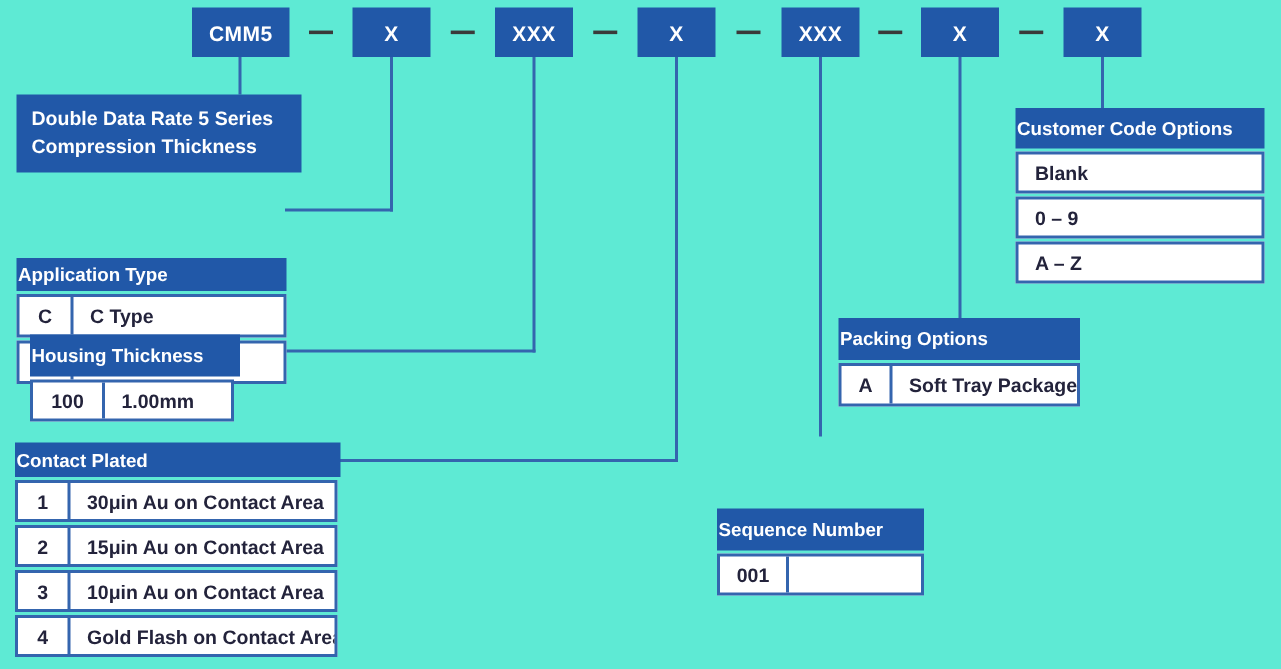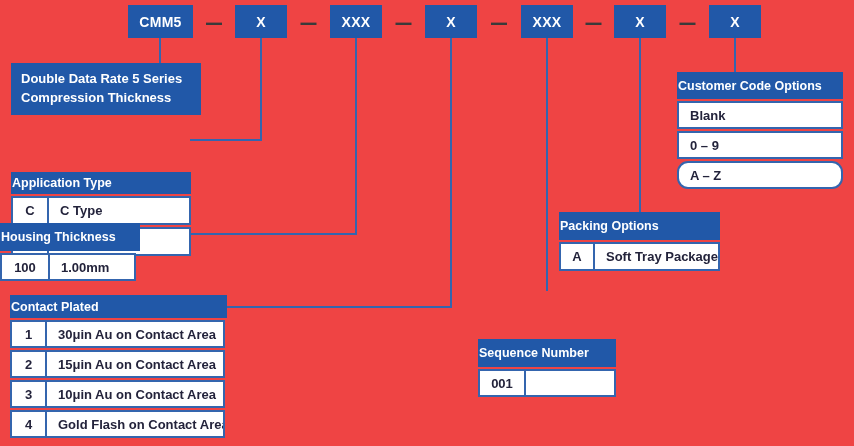--- a/index.html
+++ b/index.html
@@ -1,17 +1,17 @@
 <!DOCTYPE html>
 <html><head>
 <meta charset="utf-8">
 <style>
   html,body{margin:0;padding:0;background:#fff;}
   .canvas{
-    position:relative;width:854px;height:446px;background:#ef4444;
+    position:relative;width:854px;height:446px;background:#5eead4;
     font-family:"Liberation Sans","DejaVu Sans",sans-serif;overflow:hidden;
   }
   
   .pbox{
     position:absolute;top:5px;height:33px;background:#2158A8;color:#ffffff;
     display:flex;align-items:center;justify-content:center;
     font-size:14px;font-weight:700;letter-spacing:.3px;box-sizing:border-box;
   }
   .dash{
     position:absolute;top:5px;height:33px;display:flex;align-items:center;justify-content:center;
@@ -101,21 +101,21 @@
     <div class="tbl-h" style="height:22px;">Application Type</div>
     <div class="tbl-r" style="height:29px;">
       <div class="cell key" style="width:36px;">C</div>
       <div class="cell val">C Type</div>
     </div>
     <div class="tbl-r" style="height:29px;">
       <div class="cell key" style="width:36px;">D</div>
     </div>
   </div>
 
-  <div class="tbl" style="left:0;top:223px;width:140px;">
+  <div class="tbl" style="left:20px;top:223px;width:140px;">
     <div class="tbl-h" style="height:28px;">Housing Thickness</div>
     <div class="tbl-r" style="height:28px;width:136px;">
       <div class="cell key" style="width:48px;">100</div>
       <div class="cell val">1.00mm</div>
     </div>
   </div>
 
   <div class="tbl" style="left:10px;top:295px;width:217px;">
     <div class="tbl-h" style="height:23px;">Contact Plated</div>
     <div class="tbl-r" style="height:28px;width:215px;">
@@ -153,18 +153,18 @@
   </div>
 
   <div class="tbl" style="left:677px;top:72px;width:166px;">
     <div class="tbl-h" style="height:27px;">Customer Code Options</div>
     <div class="tbl-r" style="height:28px;">
       <div class="cell val">Blank</div>
     </div>
     <div class="tbl-r" style="height:28px;">
       <div class="cell val">0 – 9</div>
     </div>
-    <div class="tbl-r" style="height:28px;border-radius:11px;">
+    <div class="tbl-r" style="height:28px;">
       <div class="cell val">A – Z</div>
     </div>
   </div>
 
 </div>
 
 </body></html>

